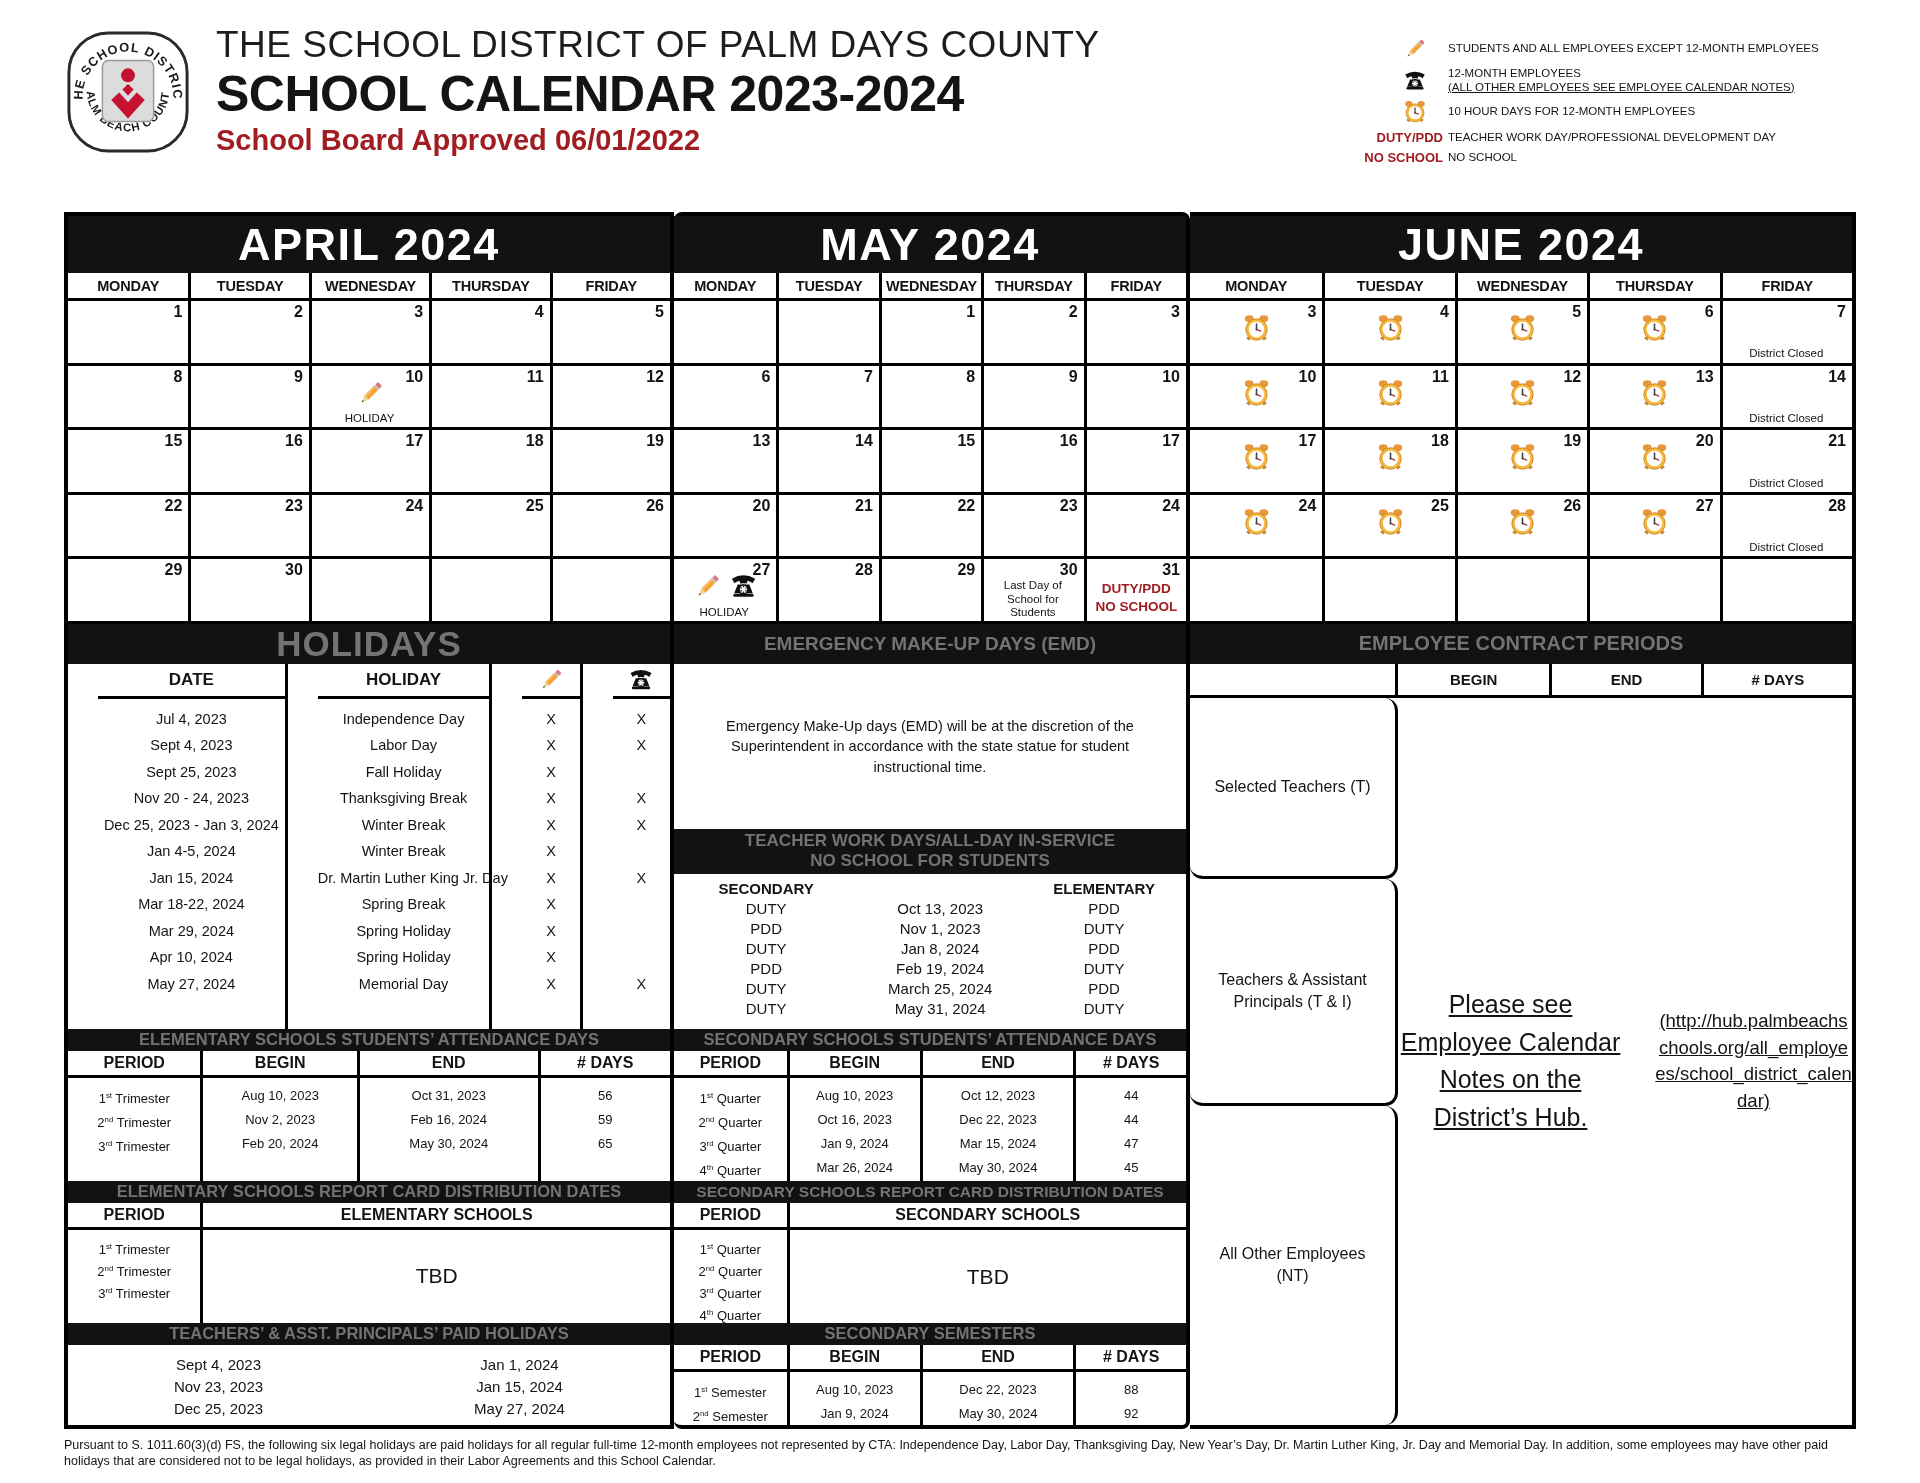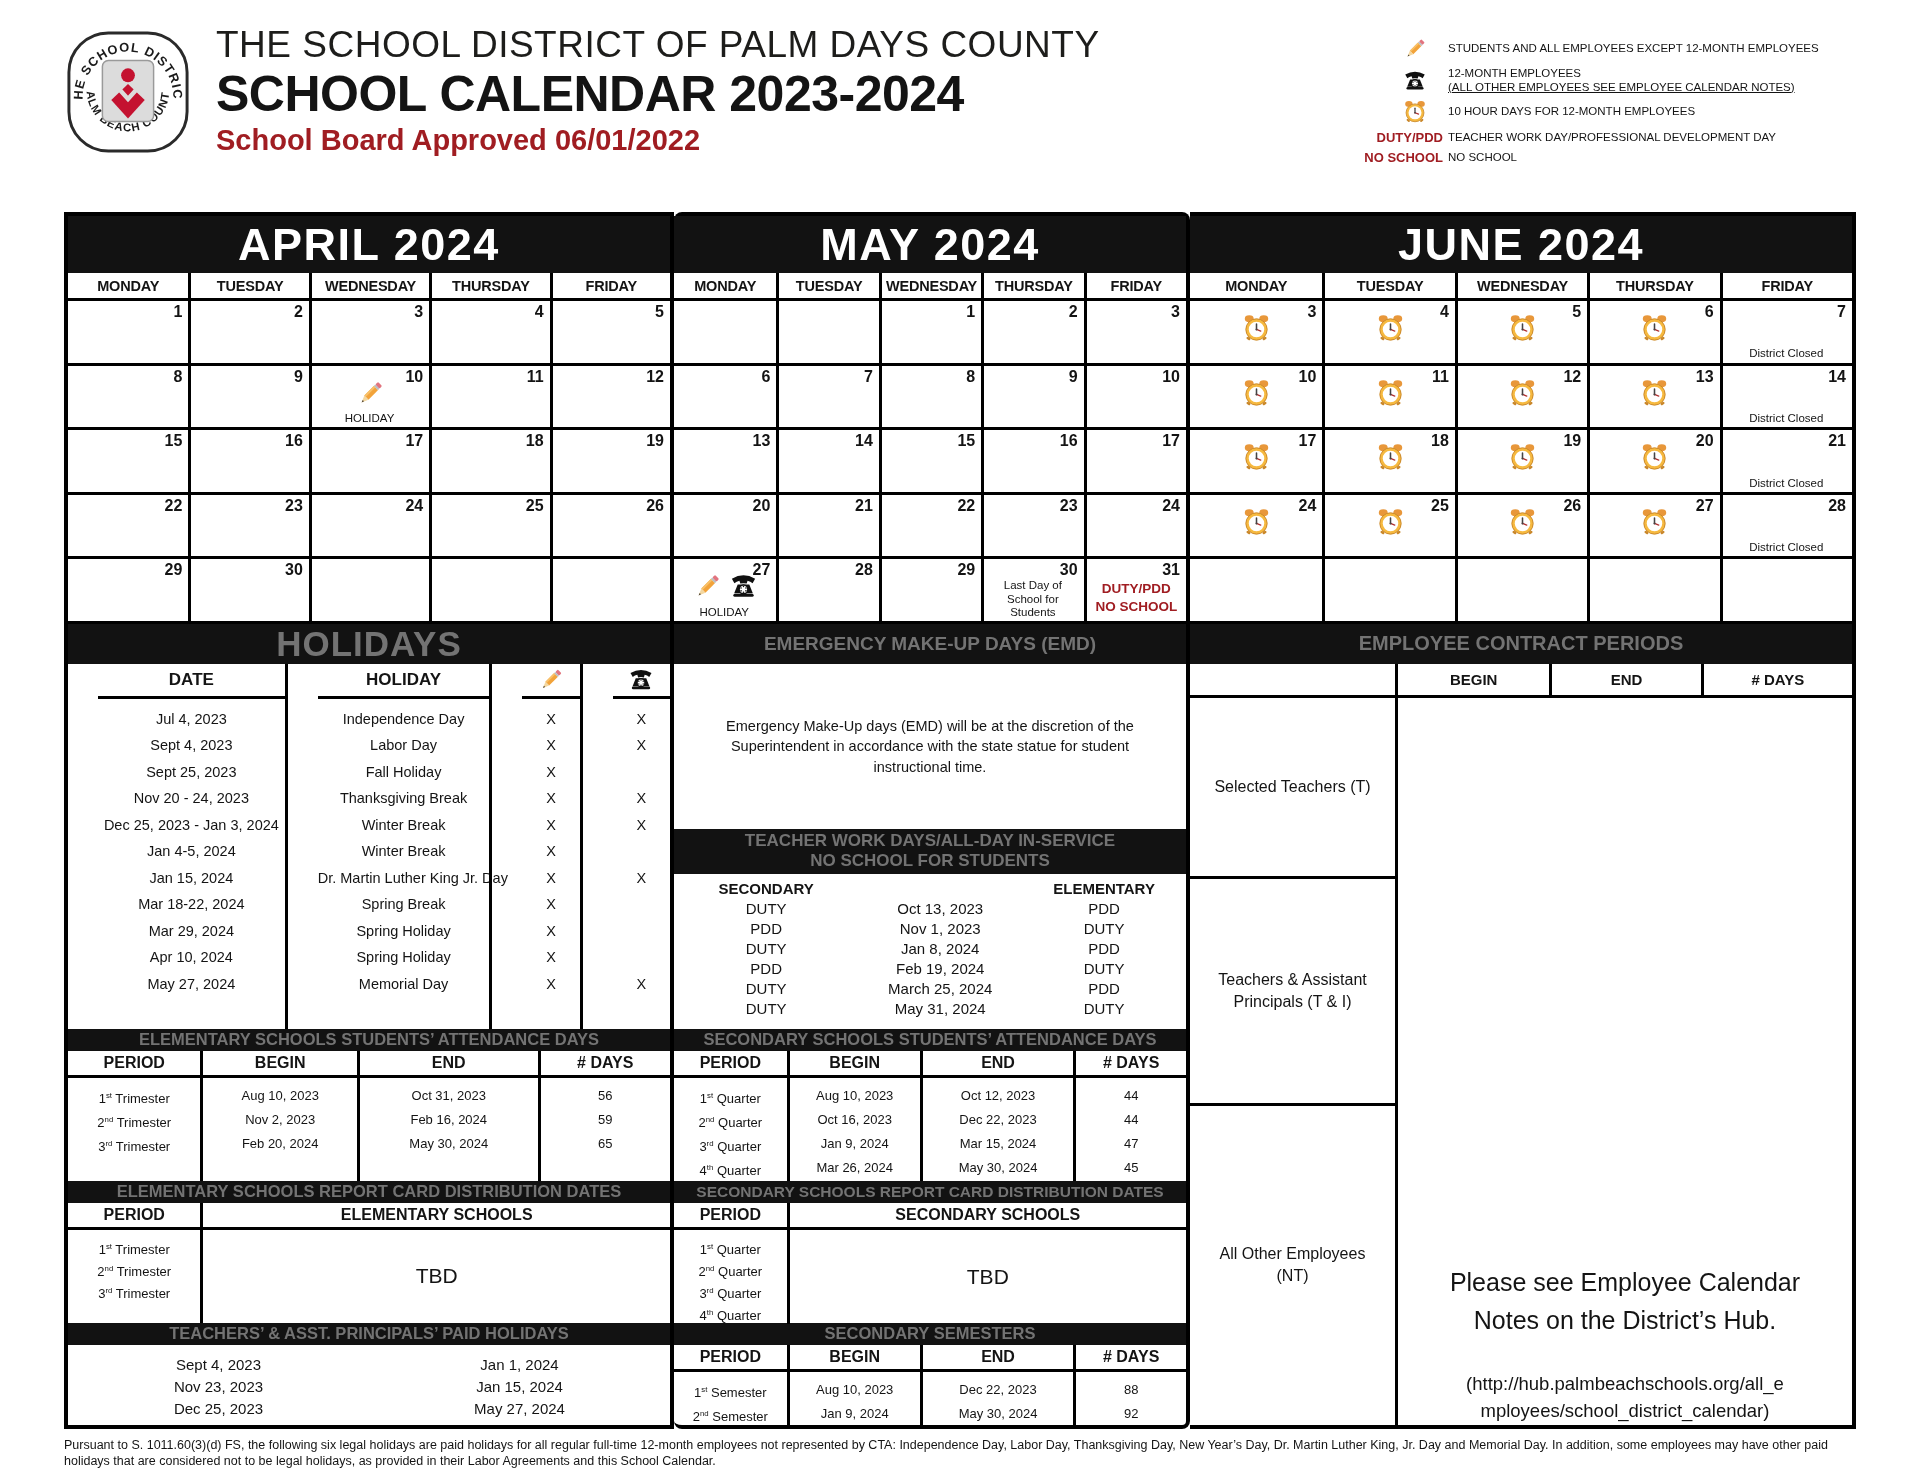--- a/index.html
+++ b/index.html
@@ -96,23 +96,23 @@
   .paid{ height:80px; display:flex; padding-top:9px; }
   .pcol{ flex:1; text-align:center; }
   .pline{ height:22px; line-height:22px; font-size:15px; }
 
   
   .ctab{ height:761px; display:grid; grid-template-columns:208px 1fr 1fr 1fr; grid-template-rows:34px 181px 227px 319px; }
   .ch{ border-bottom:3px solid #000; display:flex; align-items:center; justify-content:center; font-weight:bold; font-size:15px; }
   .ch.bl{ border-left:3px solid #000; }
   .c-lab0{ border-right:3px solid #000; }
   .clab{ grid-column:1; border-right:3px solid #000; border-bottom:3px solid #000; display:flex; align-items:center;
-    justify-content:center; text-align:center; font-size:16px; line-height:1.4; padding:16px 18px; }
+    justify-content:center; text-align:center; font-size:16px; line-height:1.4; padding:16px 18px;border-radius:13px; }
   .clab.last{ border-bottom:none; }
-  .cnote{ display:flex; flex-direction:column; align-items:center; justify-content:flex-end; gap:32px; }
+  .cnote{ display:flex; flex-direction:row; align-items:center; justify-content:flex-start; gap:32px;text-decoration:underline; }
   .cn1{ font-size:25px; width:80%; text-align:center; line-height:1.5; }
   .cn2{ font-size:18.5px; width:70%; text-align:center; line-height:1.45; overflow-wrap:anywhere; }
 
   
   .footer{ margin-top:8px; font-size:12.5px; line-height:1.3; }
 
   .defs{ position:absolute; width:0; height:0; overflow:hidden; }
 </style>
 </head>
 <body>

